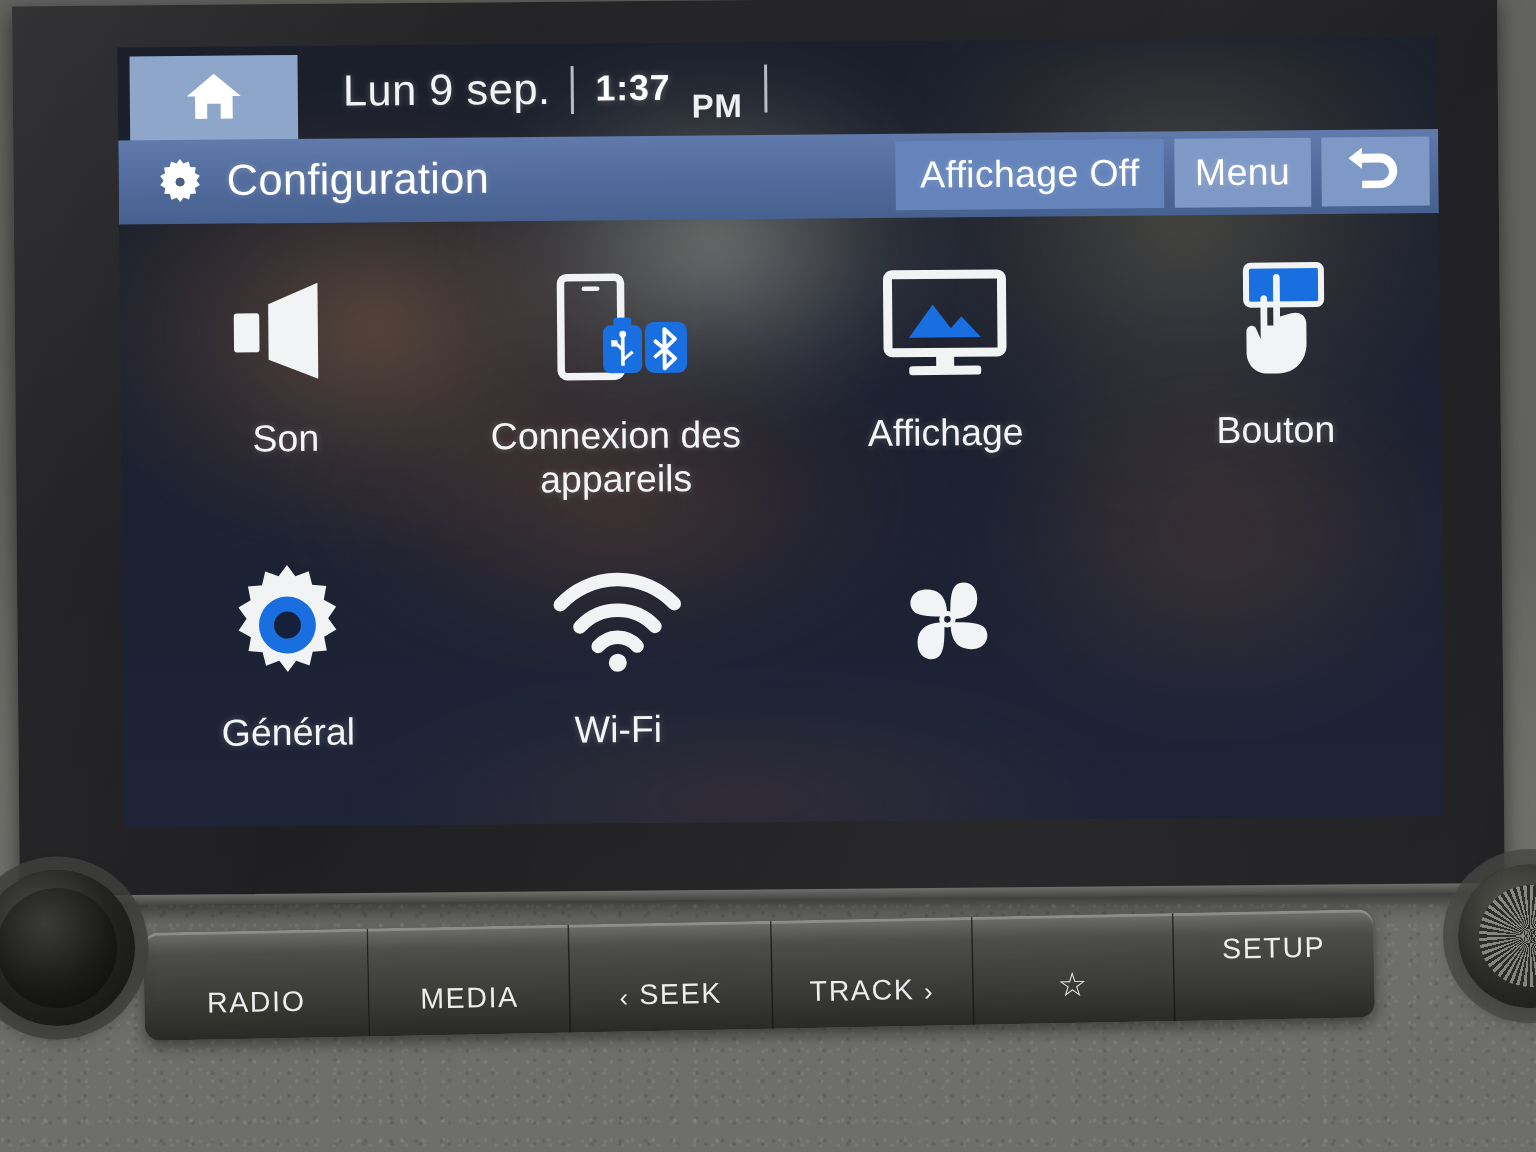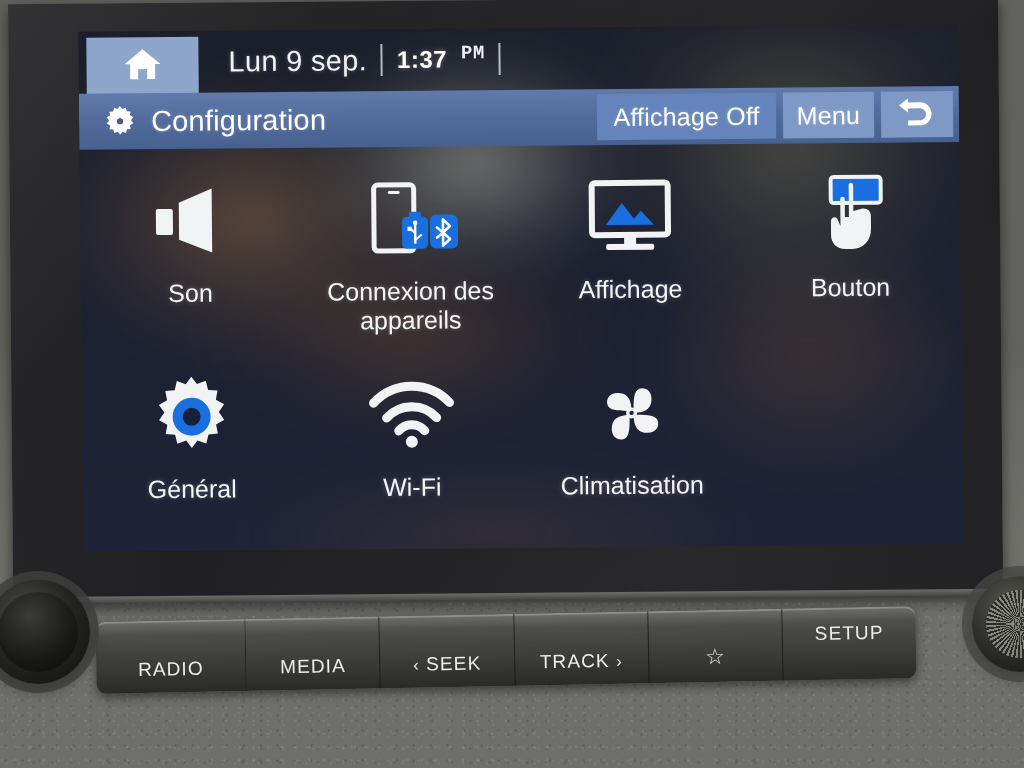--- a/index.html
+++ b/index.html
@@ -108,22 +108,22 @@
   .status-date {
     color: #f2f3f4; font-size: 29px; letter-spacing: .3px;
     text-shadow: 0 0 4px rgba(255,255,255,.25);
   }
   .status-sep { width: 2px; height: 32px; background: rgba(235,238,245,.75); }
   .status-time {
     color: #ffffff; font-size: 24px; font-weight: bold; letter-spacing: .5px;
     text-shadow: 0 0 5px rgba(255,255,255,.30);
   }
   .status-ampm {
-    color: #eef0f4; font-size: 19px; font-weight: bold; letter-spacing: .5px;
-    align-self: flex-end; padding-bottom: 26px; font-family: Liberation Mono, monospace;
+    color: #eef0f4; font-size: 22px; font-weight: bold; letter-spacing: .5px;
+    align-self: flex-end; padding-bottom: 6px;
   }
 
   
   #titlebar {
     position: absolute; left: 0; top: 62px; width: 880px; height: 56px;
     background: linear-gradient(180deg, #5f7aab 0%, #516b9c 50%, #46608f 100%);
     display: flex; align-items: center; z-index: 6;
   }
   #title-gear { margin-left: 24px; display: flex; align-items: center; }
   #title-text {
@@ -376,21 +376,20 @@
               <g fill="#f2f3f5">
                 <path d="M42 38 C42 24 36 20 28 20 C20 20 16 26 18 32 C20 38 30 38 42 38 Z"></path>
                 <path d="M44 40 C58 40 62 34 62 26 C62 18 56 14 50 16 C44 18 44 28 44 40 Z"></path>
                 <path d="M44 42 C44 56 50 60 58 60 C66 60 70 54 68 48 C66 42 56 42 44 42 Z"></path>
                 <path d="M40 42 C26 42 22 48 22 56 C22 64 28 68 34 66 C40 64 40 54 40 42 Z"></path>
               </g>
               <circle cx="42" cy="40" r="5.5" fill="#f2f3f5"></circle>
               <circle cx="42" cy="40" r="2.2" fill="#1e2338"></circle>
             </svg>
           </div>
-          <div class="tile-label">Climatisation</div>
         </div>
 
         <div class="tile tile-empty"></div>
       </div>
 
     </div>
   </div>
 
   <div id="buttonbar">
 

